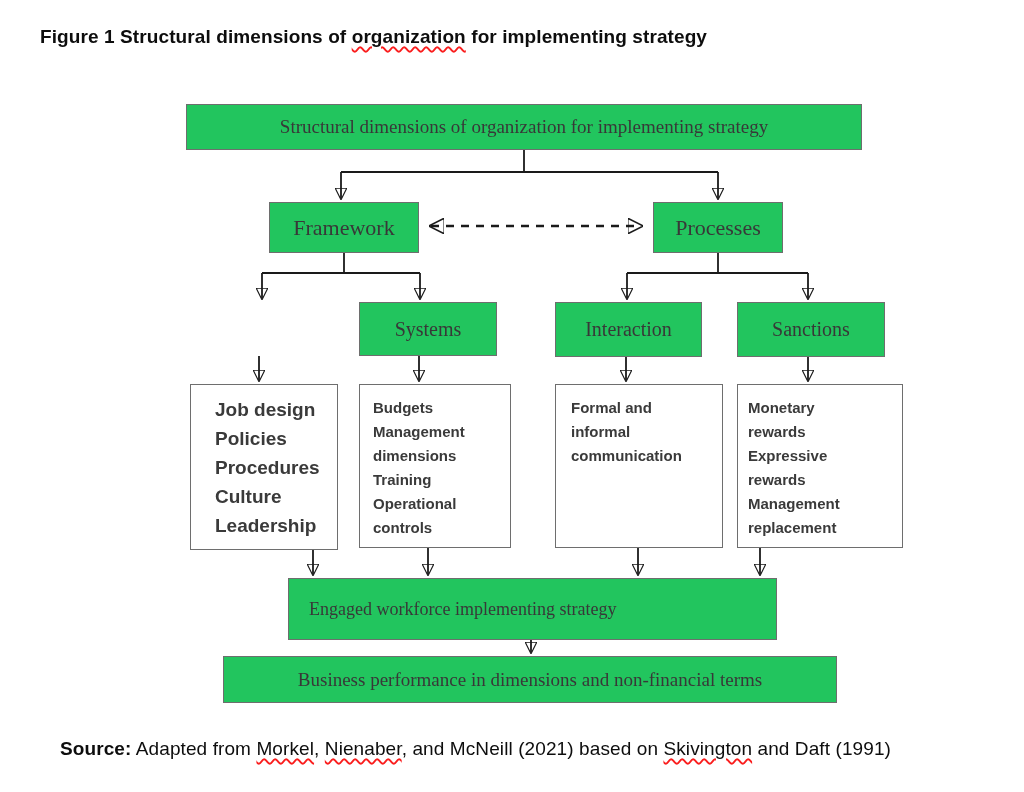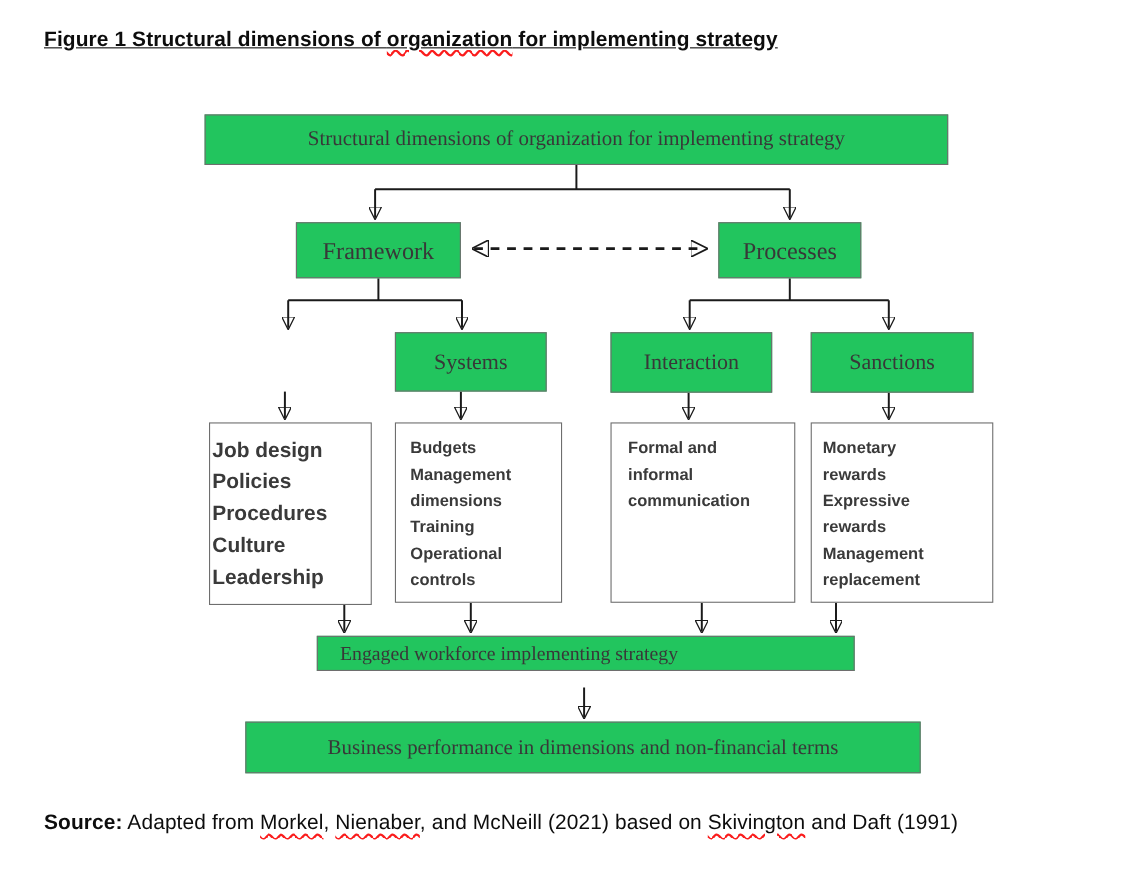--- a/index.html
+++ b/index.html
@@ -2,21 +2,21 @@
 <html><head>
 <meta charset="utf-8">
 <style>
   html,body { margin:0; padding:0; background:#ffffff; }
   .page {
     position:relative; width:1024px; height:792px; background:#ffffff;
     font-family:"Liberation Sans", sans-serif; overflow:hidden;
   }
   .fig-title {
     position:absolute; left:40px; top:26px; width:960px;
-    font-size:19px; font-weight:bold; color:#0d0d0d; letter-spacing:0.1px;text-decoration:underline;
+    font-size:19px; font-weight:bold; color:#0d0d0d; letter-spacing:0.1px;
   }
   .sq {
     text-decoration-line:underline; text-decoration-style:wavy;
     text-decoration-color:#fa1d1d; text-decoration-thickness:2px;
     text-underline-offset:3px;
   }
   .box {
     position:absolute; box-sizing:border-box; background:#22c55e;
     border:1.6px solid #6e6e6e; color:#383838;
     display:flex; align-items:center; justify-content:center; text-align:center;font-family:Liberation Serif, serif;
@@ -26,40 +26,40 @@
   .box--processes{ left:653px; top:202px; width:130px; height:51px; font-size:22px; }
   .box--structure  { left:198px; top:302px; width:148px; height:54px; font-size:20px; }
   .box--systems    { left:359px; top:302px; width:138px; height:54px; font-size:20px; }
   .box--interaction{ left:555px; top:302px; width:147px; height:55px; font-size:20px; }
   .box--sanctions  { left:737px; top:302px; width:148px; height:55px; font-size:20px; }
   .detailbox {
     position:absolute; box-sizing:border-box; background:#ffffff;
     border:1.6px solid #6e6e6e; color:#3a3a3a; text-align:left;
   }
   .detailbox--1 { left:190px; top:384px; width:148px; height:166px;
-                  padding:10px 0 0 2px; font-size:19px; font-weight:600; line-height:29px; }
+                  padding:10px 0 0 24px; font-size:19px; font-weight:600; line-height:29px; }
   .detailbox--2 { left:359px; top:384px; width:152px; height:164px;
                   padding:11px 0 0 13px; font-size:15px; font-weight:700; line-height:24px; }
   .detailbox--3 { left:555px; top:384px; width:168px; height:164px;
                   padding:11px 0 0 15px; font-size:15px; font-weight:700; line-height:24px; }
   .detailbox--4 { left:737px; top:384px; width:166px; height:164px;
                   padding:11px 0 0 10px; font-size:15px; font-weight:700; line-height:24px; }
   .detailbox--2 .detail-line { max-width:112px; }
   .detailbox--3 .detail-line { max-width:110px; }
   .detailbox--4 .detail-line { max-width:96px; }
   .box--engaged {
-    left:288px; top:578px; width:489px; height:32px; font-size:18px;
+    left:288px; top:578px; width:489px; height:62px; font-size:18px;
     justify-content:flex-start; padding-left:20px; text-align:left;
   }
   .box--business { left:223px; top:656px; width:614px; height:47px; font-size:19px; }
   .source {
     position:absolute; left:40px; top:738px; width:975px;
     font-size:19px; color:#0d0d0d; letter-spacing:0.1px;
   }
-  .source b { font-weight:bold; }
+  .source b { font-weight:bold;margin-left:20px; }
   .connectors { position:absolute; left:0; top:0; width:1024px; height:792px; pointer-events:none; }
   .connectors path, .connectors line { stroke:#1a1a1a; fill:none; }
 </style>
 </head>
 <body>
 
 <div class="page">
 
   <div class="fig-title">
     <span>Figure 1 Structural dimensions of </span><span class="sq">organization</span><span> for implementing strategy</span>

